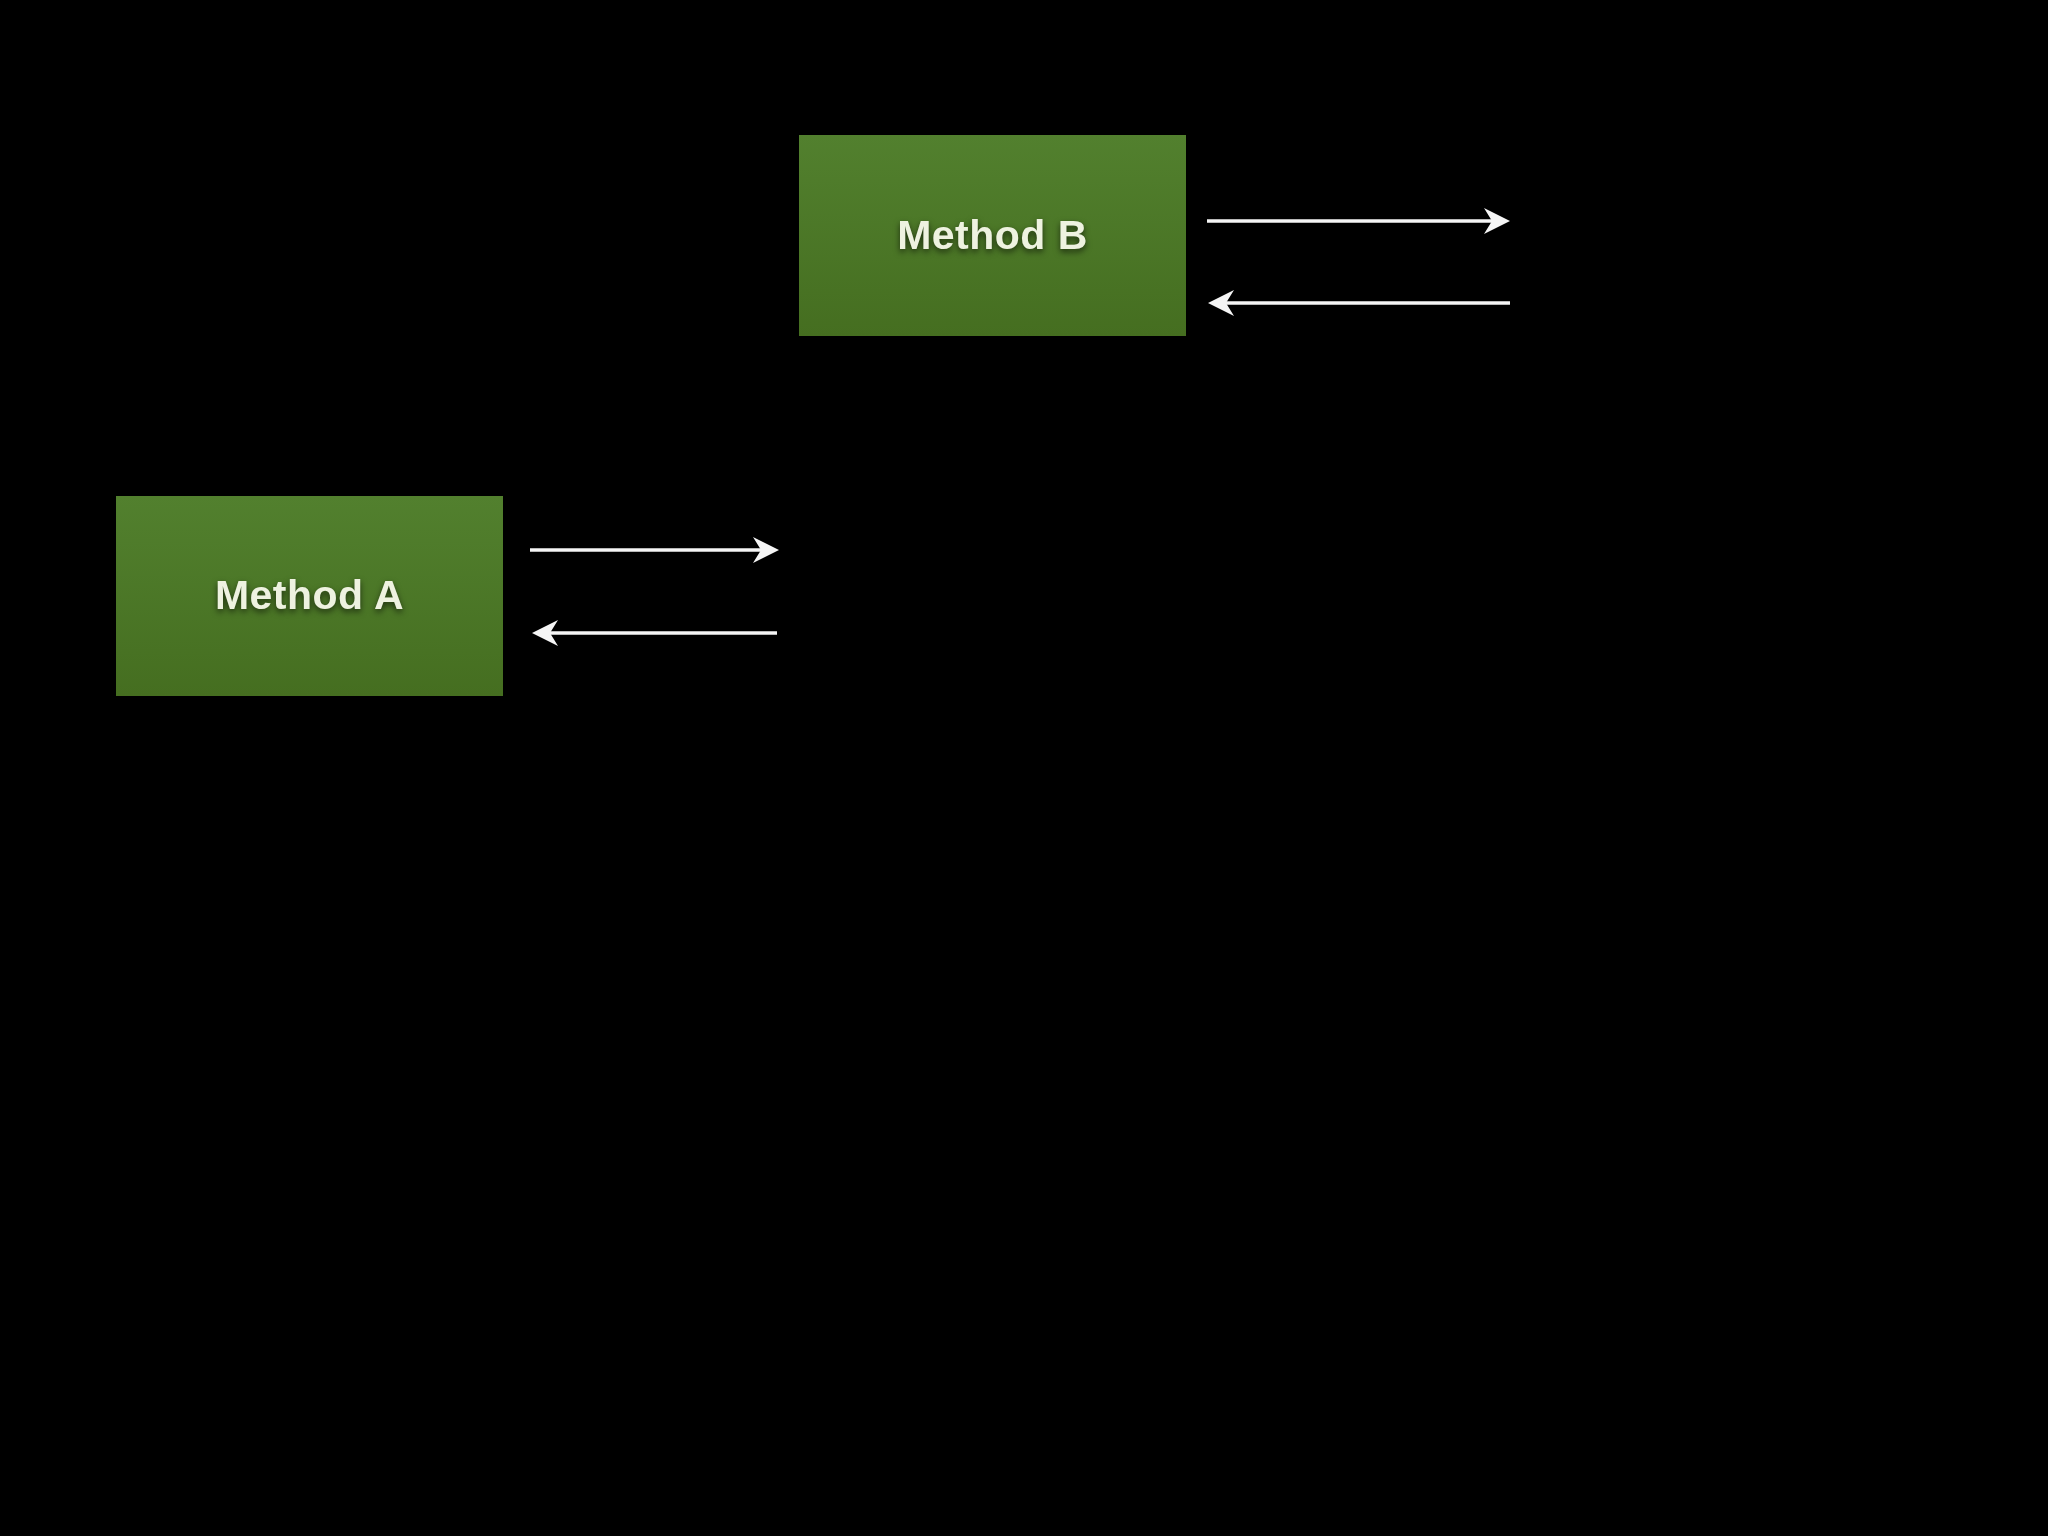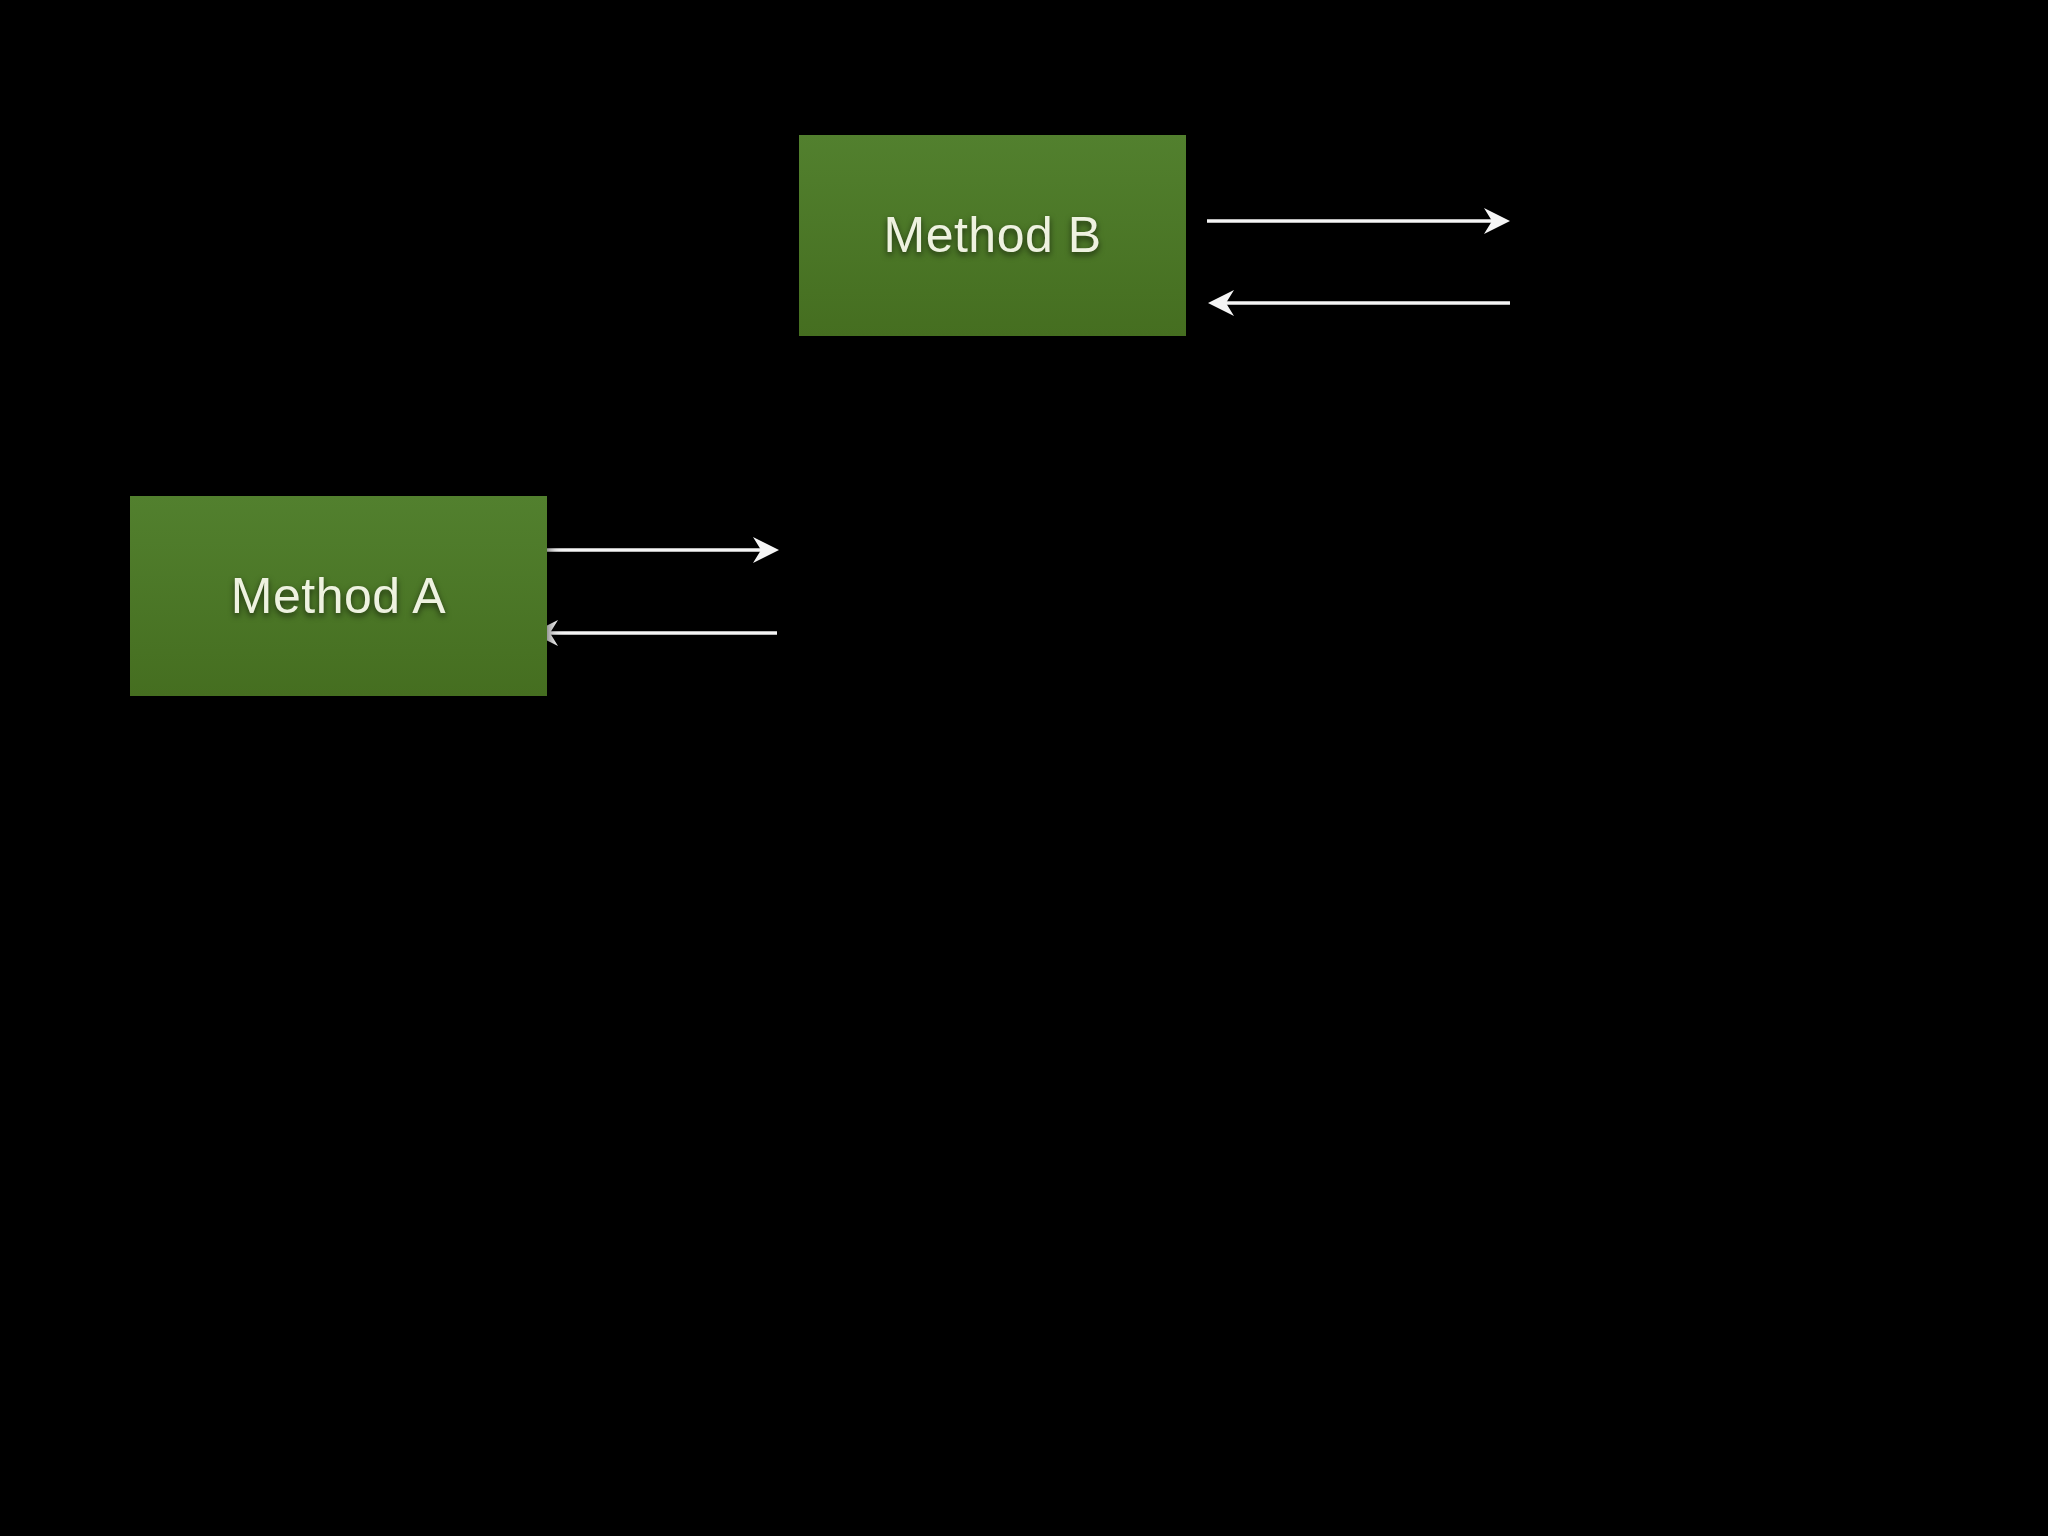--- a/index.html
+++ b/index.html
@@ -35,30 +35,30 @@
     position: absolute;
     display: flex;
     align-items: center;
     justify-content: center;
     text-align: center;
     background: linear-gradient(180deg, var(--box-green-top, #52802e) 0%, var(--box-green-bottom, #456e20) 100%);
     box-shadow: 0 6px 14px rgba(0,0,0,0.75);
   }
   .node-label {
     color: var(--box-text, #eef2e0);
-    font-size: 50px;
-    font-weight: 400;
+    font-size: 41px;
+    font-weight: 700;
     line-height: 1.25;
     letter-spacing: 0.5px;
     white-space: pre-line;
     text-shadow: 0 3px 6px rgba(0,0,0,0.6);
   }
   .node-method-b      { left: 799px;  top: 135px; width: 387px; height: 201px; }
   .node-very-hard-work{ left: 1530px; top: 150px; width: 387px; height: 199px; }
-  .node-method-a      { left: 130px;  top: 496px; width: 417px; height: 200px; text-align: center; }
+  .node-method-a      { left: 116px;  top: 496px; width: 387px; height: 200px; text-align: center; }
 </style>
 </head>
 <body>
 
 <div class="stage">
 
   <svg class="arrow-layer" viewBox="0 0 2048 1536" xmlns="http://www.w3.org/2000/svg" aria-hidden="true">
 
     <g>
       <line class="arrow-line" x1="1207" y1="221" x2="1493" y2="221"></line>

